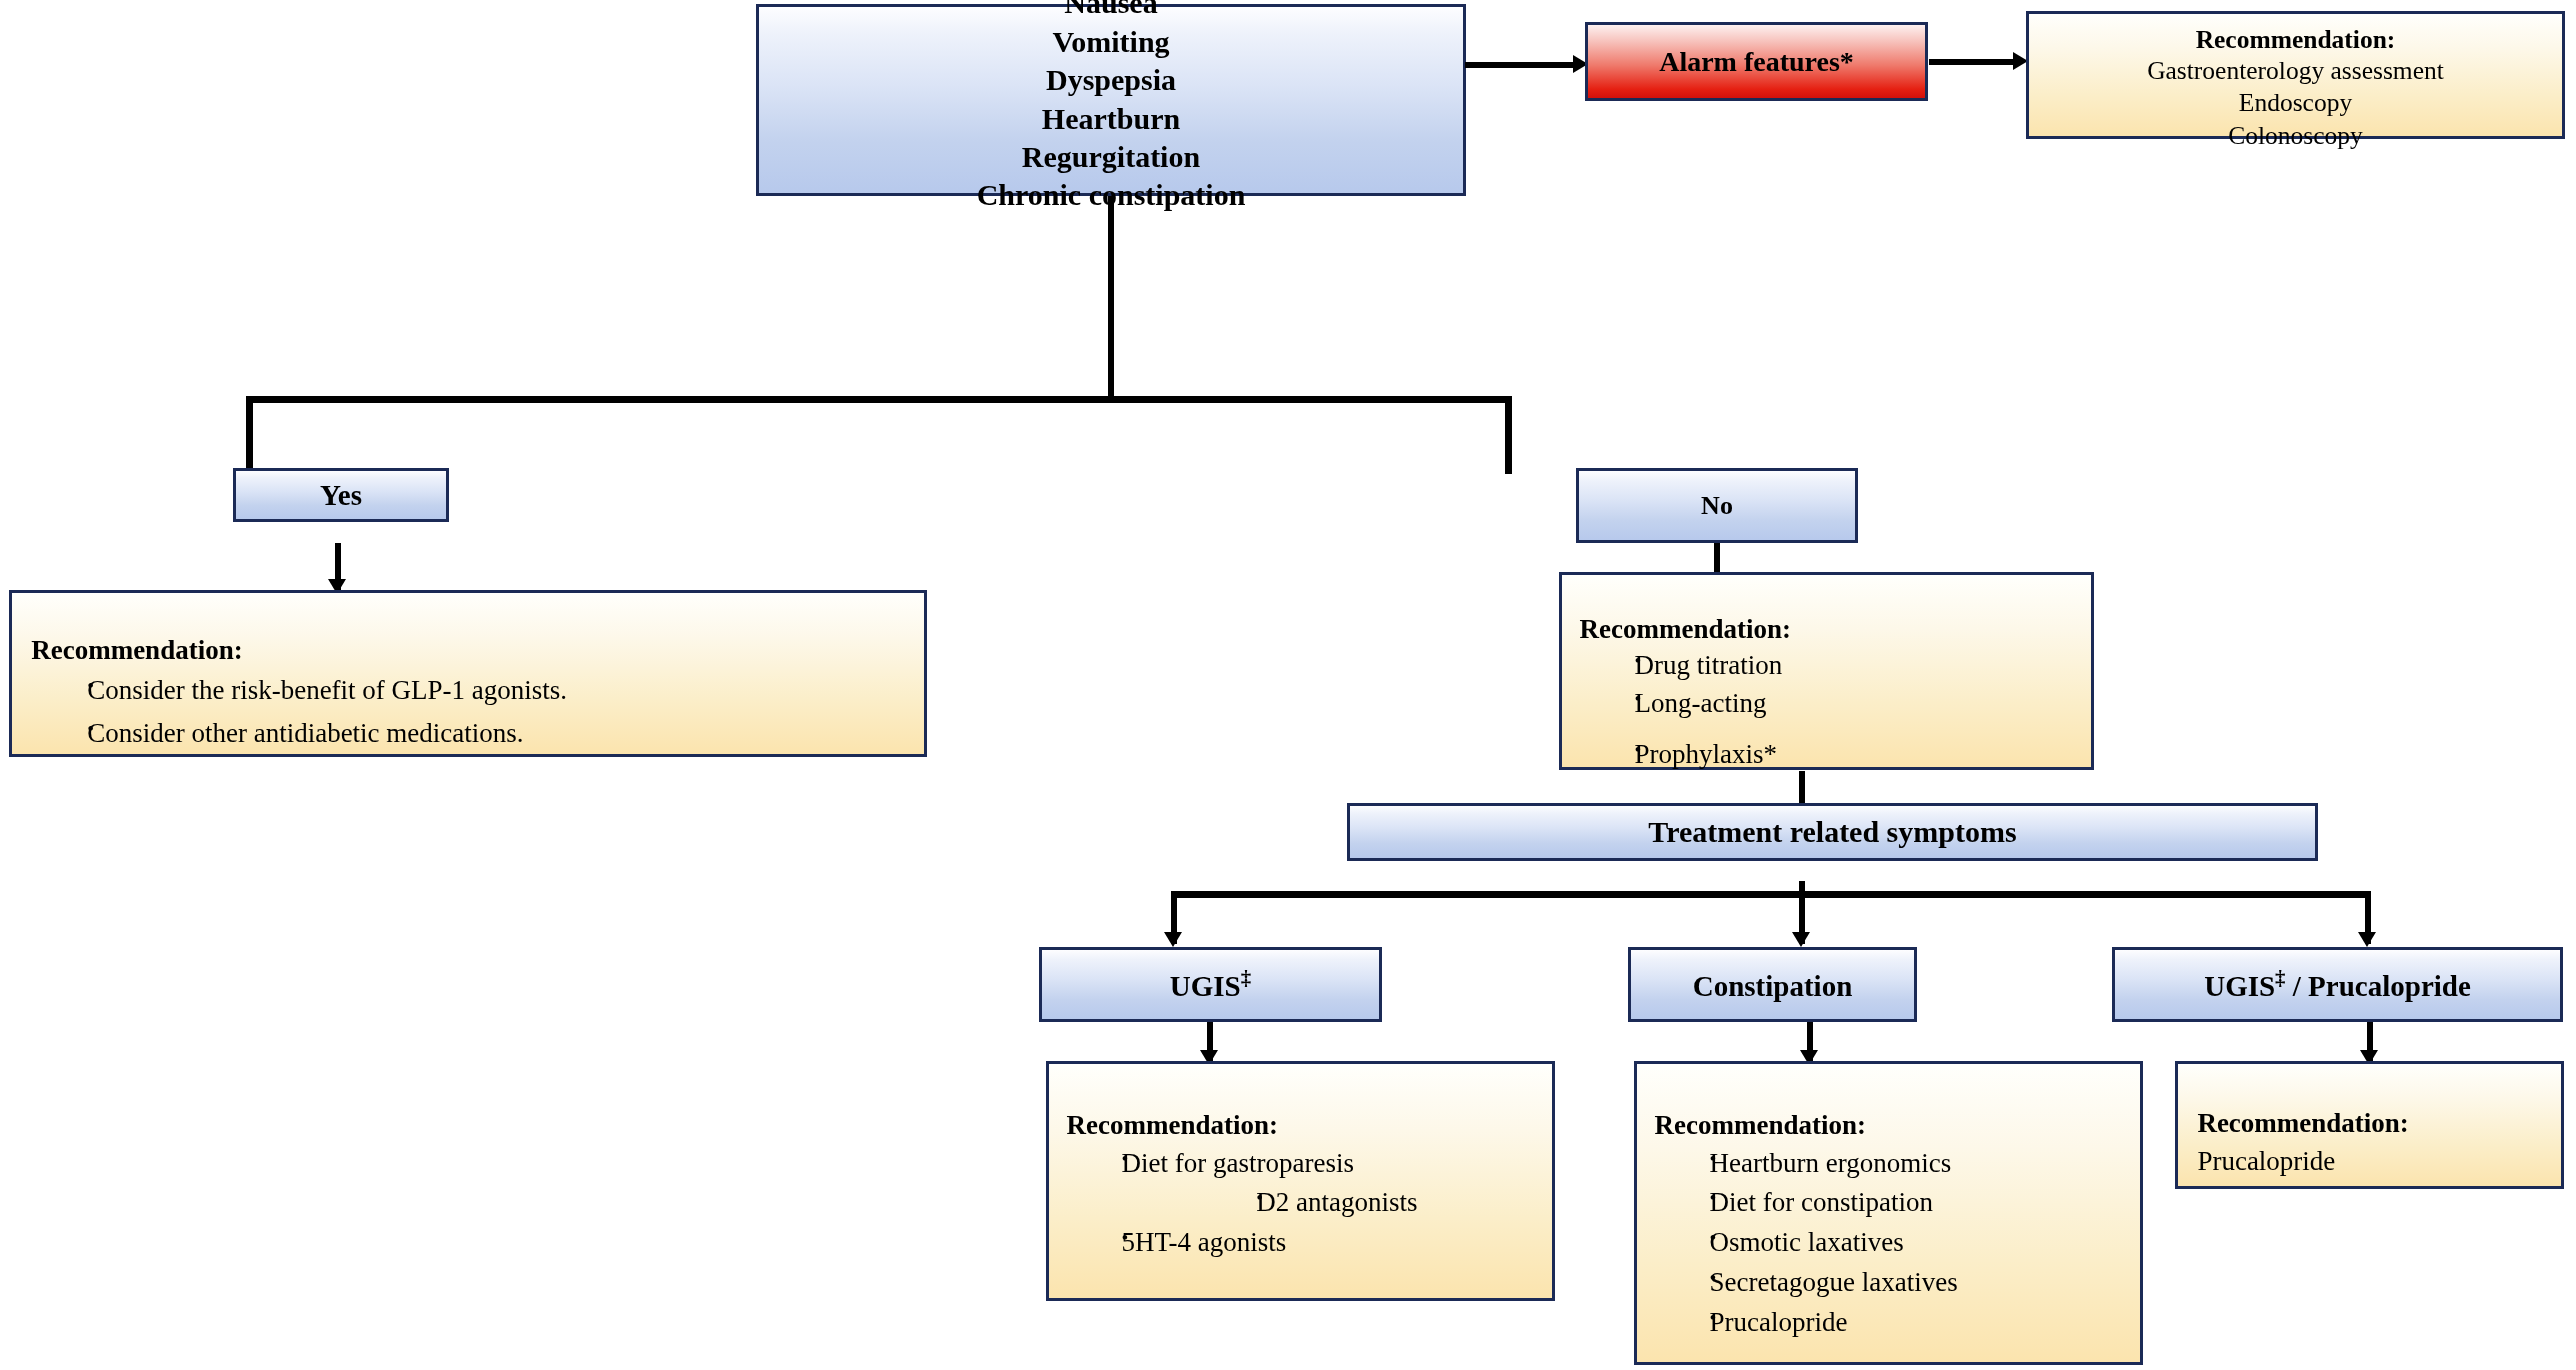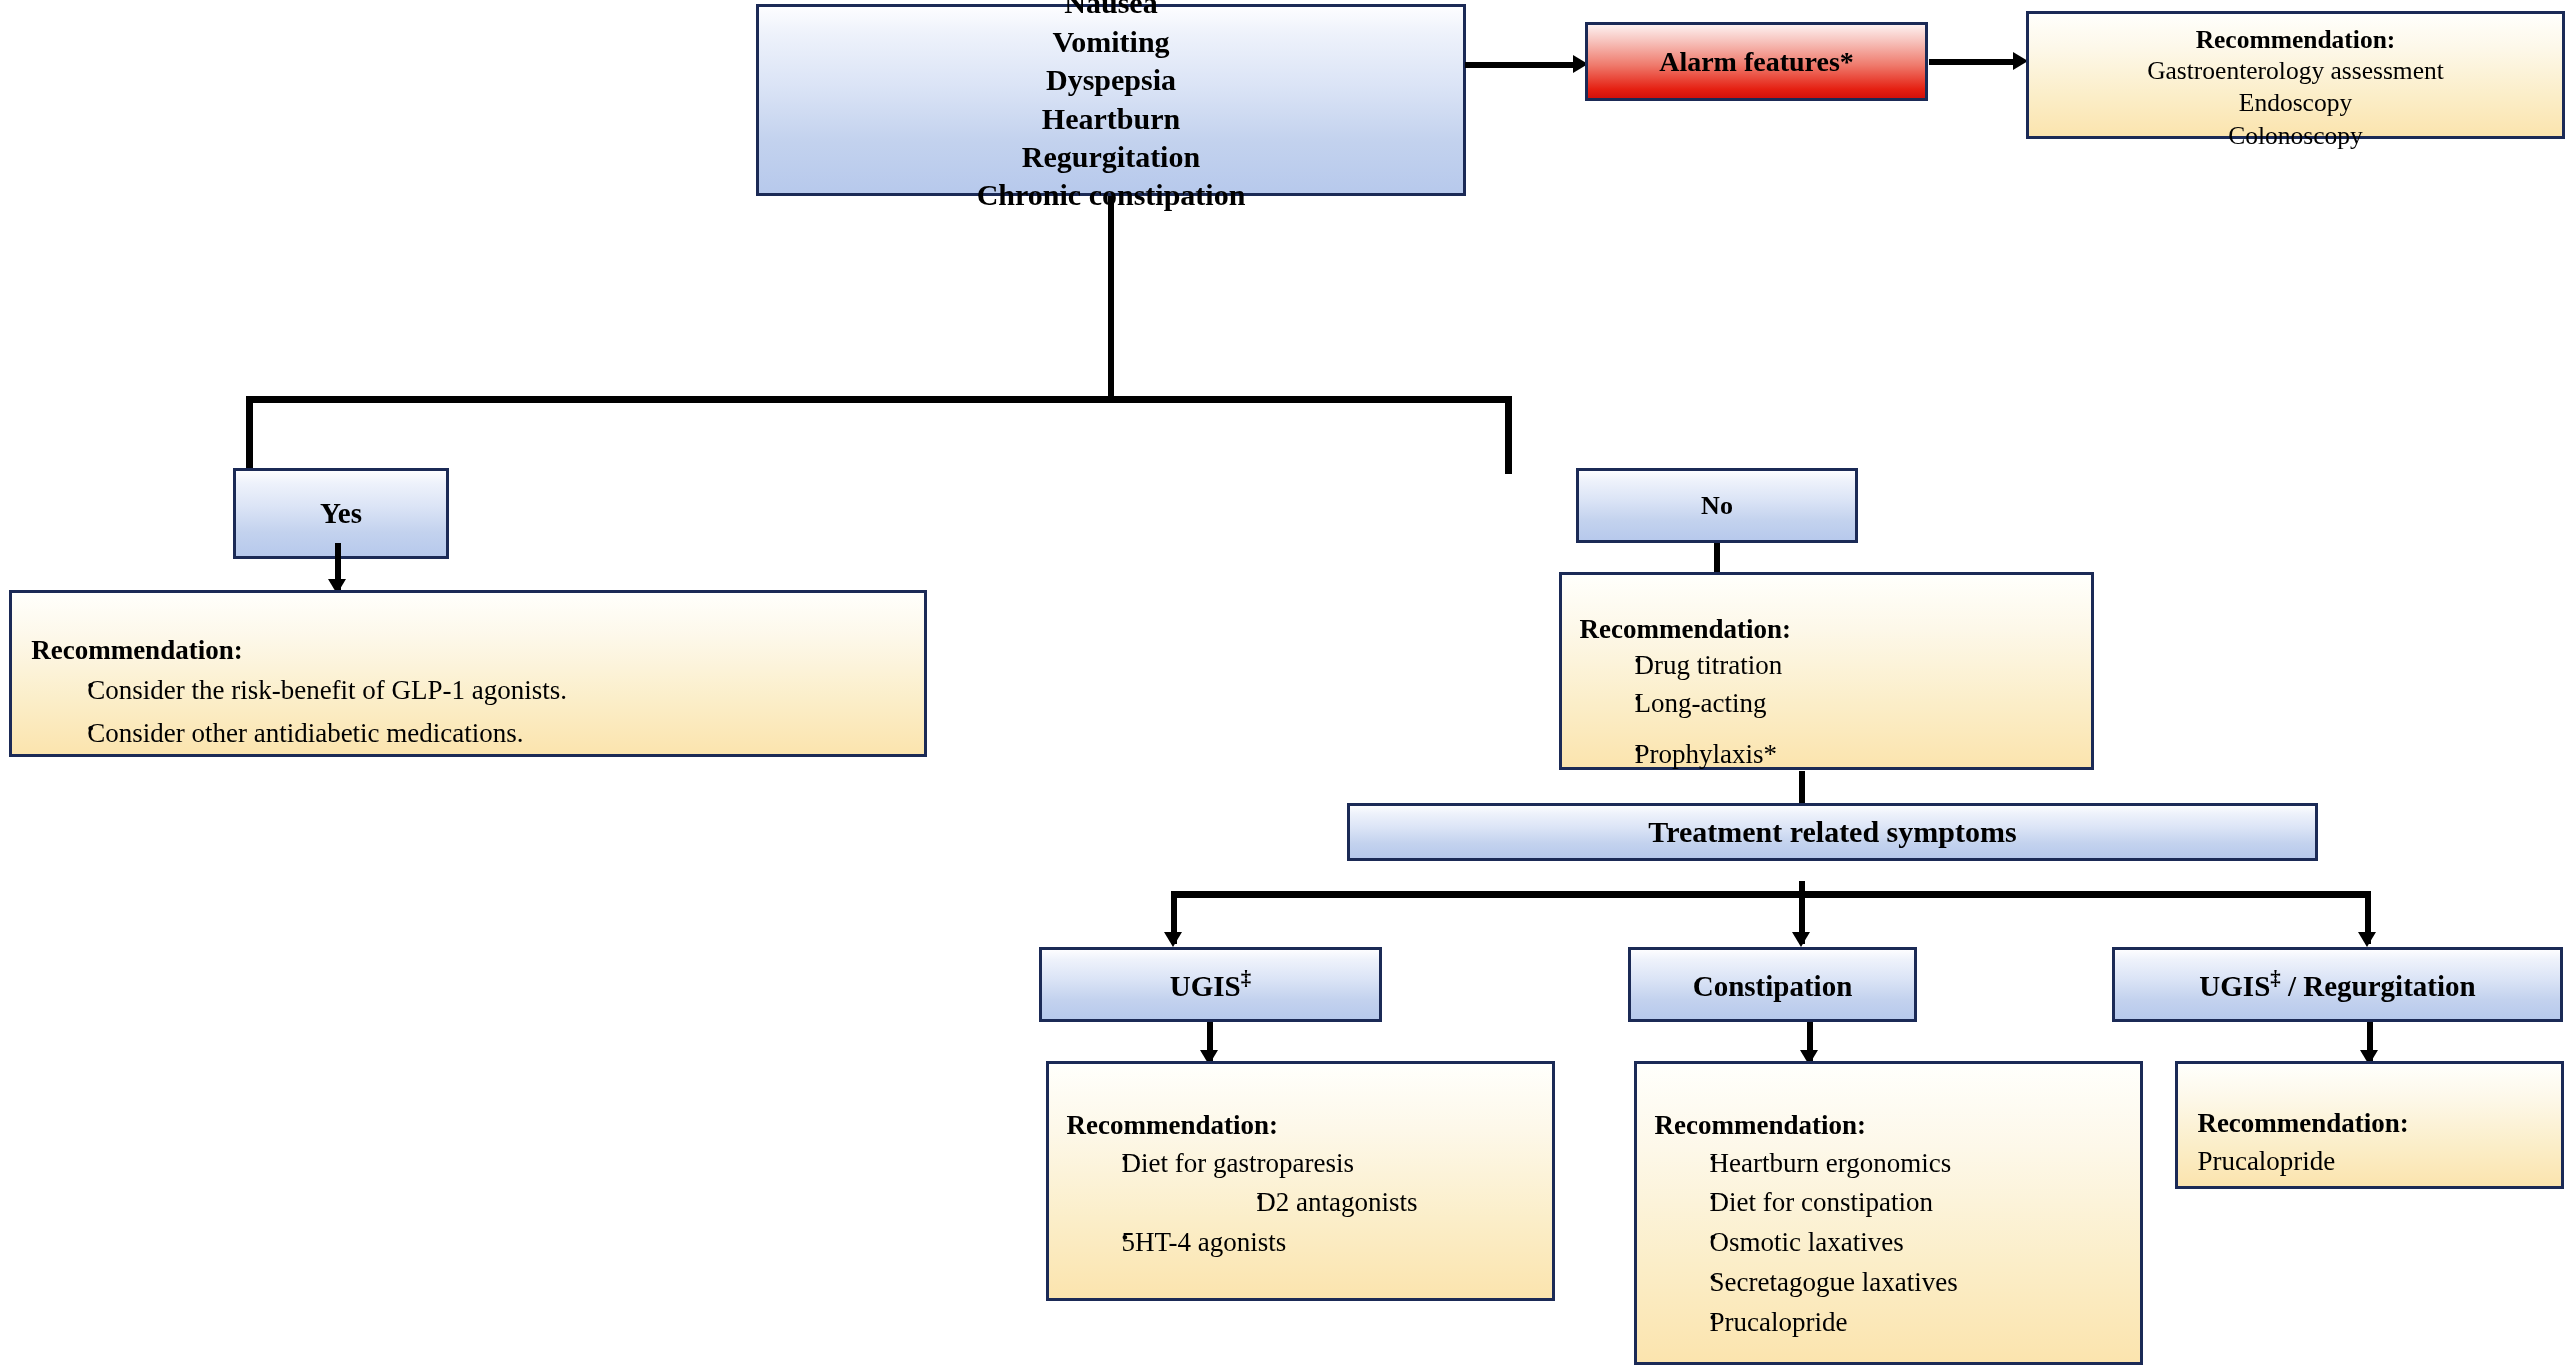--- a/index.html
+++ b/index.html
@@ -151,21 +151,21 @@
     <div class="plain-line" style="font-size:25.5px;">Gastroenterology assessment</div>
     <div class="plain-line" style="font-size:25.5px;">Endoscopy</div>
     <div class="plain-line" style="font-size:25.5px;">Colonoscopy</div>
   </div>
 
   <div class="vline" style="left:1108px; top:196px; width:6.2px; height:203px;"></div>
   <div class="hline" style="left:246px; top:396px; width:1266px; height:7px;"></div>
   <div class="vline" style="left:246px; top:396px; width:7px; height:78px;"></div>
   <div class="vline" style="left:1505px; top:396px; width:7px; height:78px;"></div>
 
-  <div class="node blue centered" style="left:233px; top:468px; width:216px; height:91px;">
+  <div class="node blue centered" style="left:233px; top:468px; width:216px; height:54px;">
     <div class="title-bold" style="font-size:29px;">Yes</div>
   </div>
 
   <div class="vline" style="left:335px; top:543px; width:6.2px; height:48px;"></div>
   <div class="arrowhead-down" style="left:328px; top:579px;"></div>
 
   <div class="node cream" style="left:8.8px; top:590px; width:918px; height:167px; padding:14px 0 8.8px 19.4px; justify-content:flex-start;">
     <div class="rec-head" style="font-size:27px; margin-bottom:8.8px;">Recommendation:</div>
     <ul class="bullets" style="font-size:27px;">
       <li style="padding-left:56px; margin-bottom:12.3px;">Consider the risk-benefit of GLP-1 agonists.</li>
@@ -213,21 +213,21 @@
   </div>
 
   <div class="node blue centered" style="left:1628px; top:947px; width:289px; height:75px;">
     <div class="title-bold" style="font-size:29px;">
       <span>Constipation</span><span class="sup"></span><span></span>
     </div>
   </div>
 
   <div class="node blue centered" style="left:2112px; top:947px; width:451px; height:75px;">
     <div class="title-bold" style="font-size:29px;">
-      <span>UGIS</span><span class="sup">‡</span><span> / Regurgitation</span>
+      <span>UGIS</span><span class="sup">‡</span><span> / Prucalopride</span>
     </div>
   </div>
 
   <div class="vline" style="left:1207px; top:1022px; width:6.2px; height:42px;"></div>
   <div class="arrowhead-down" style="left:1200px; top:1050px;"></div>
 
   <div class="vline" style="left:1807px; top:1022px; width:6.2px; height:42px;"></div>
   <div class="arrowhead-down" style="left:1800px; top:1050px;"></div>
 
   <div class="vline" style="left:2367px; top:1022px; width:6.2px; height:42px;"></div>

